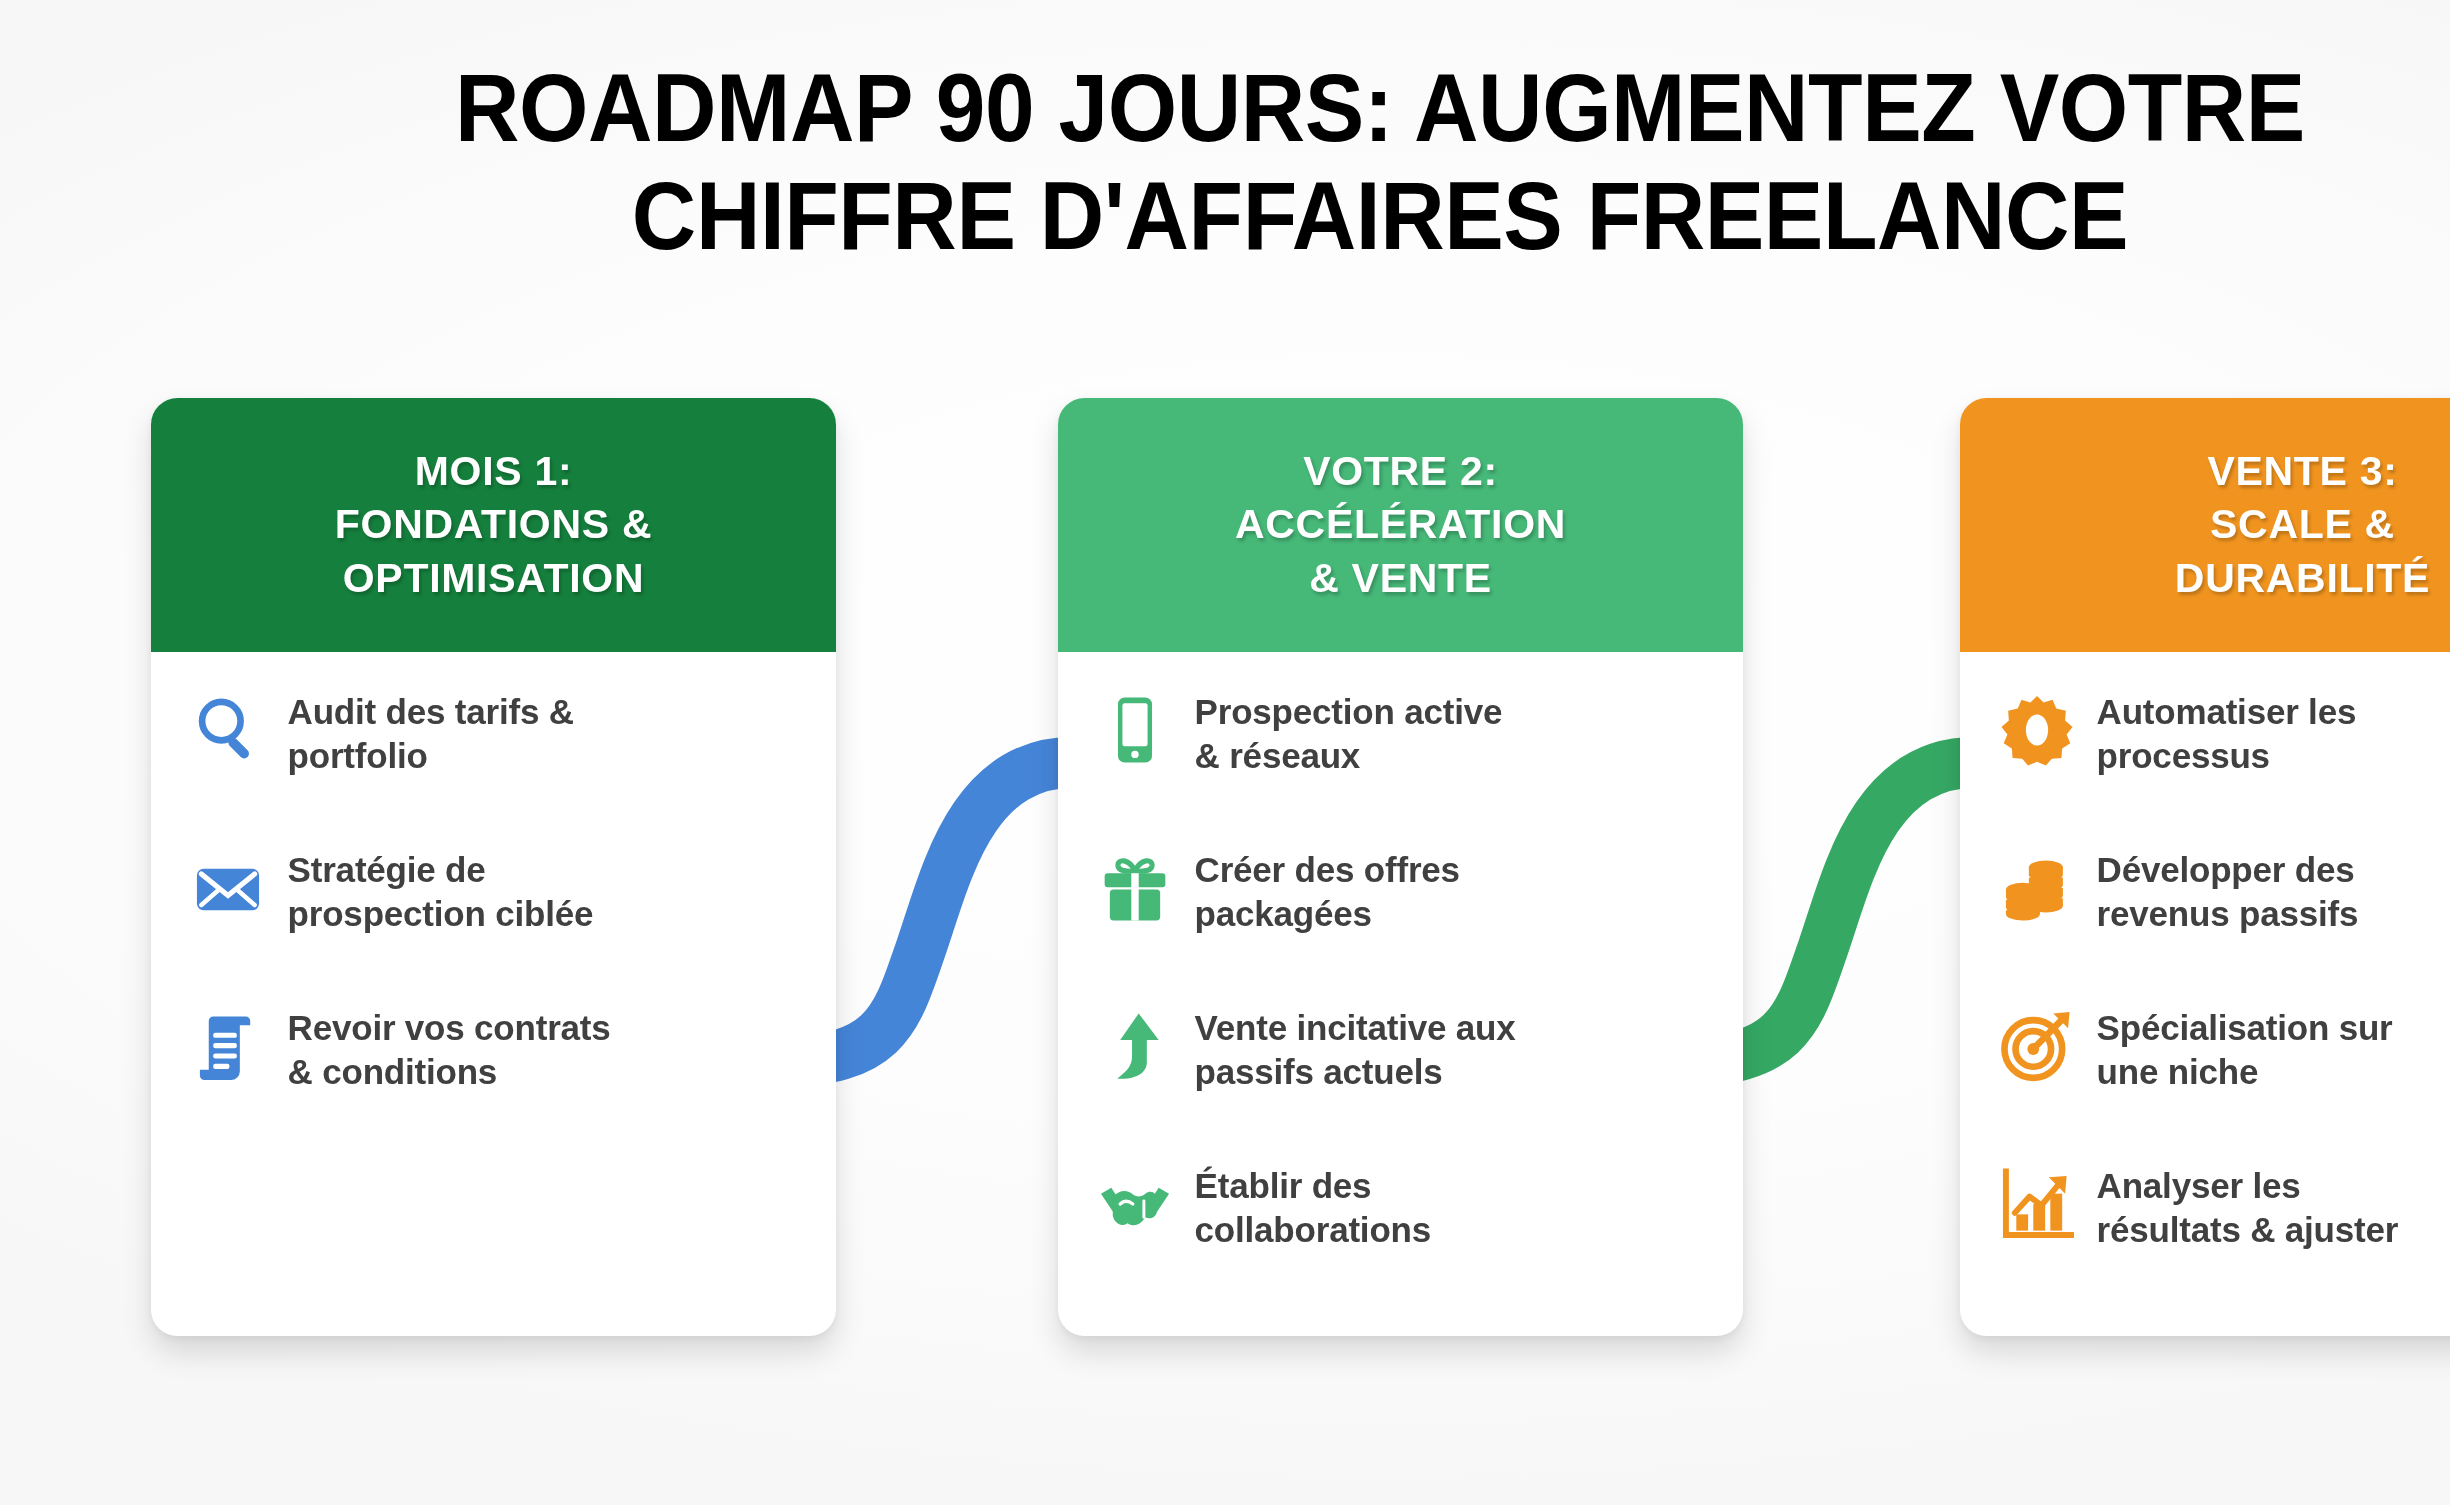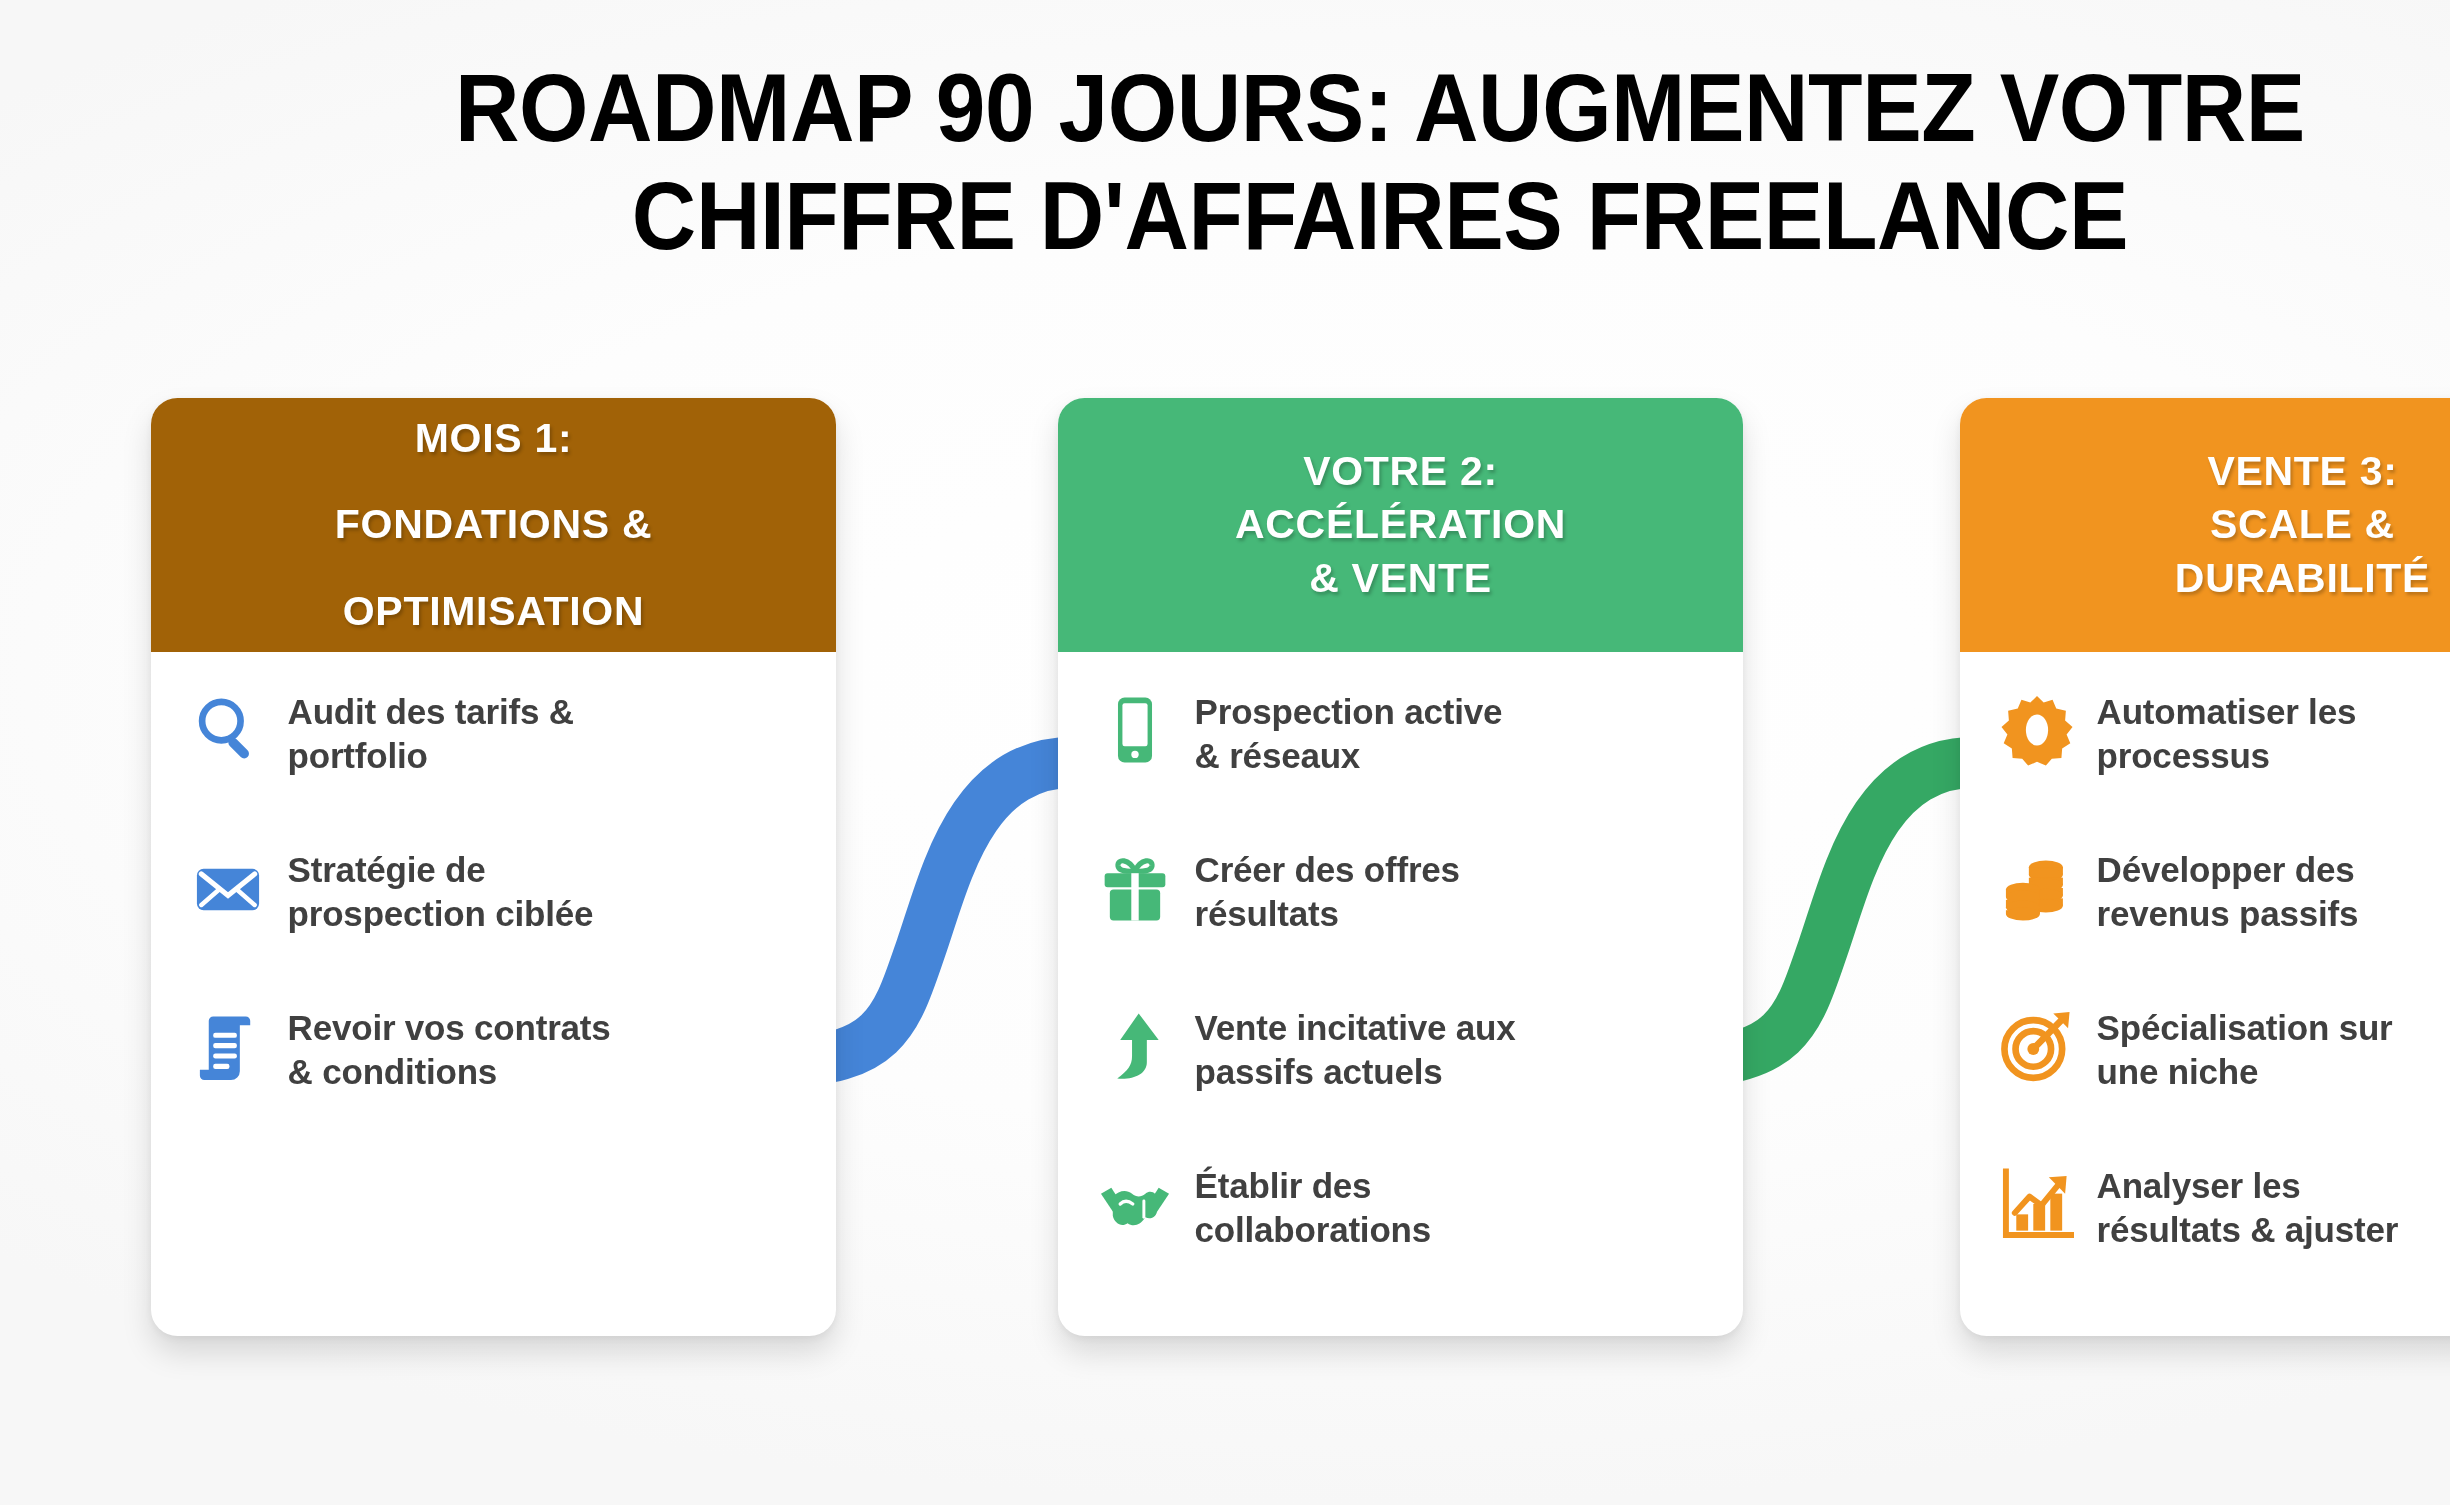--- a/index.html
+++ b/index.html
@@ -81,21 +81,21 @@
     display: block;
     font-weight: 700;
     font-size: 41px;
     line-height: 1.30;
     letter-spacing: 0.7px;
     color: #ffffff;
     text-shadow: 2px 2.5px 3.4px rgba(0,0,0,0.22);
     white-space: nowrap;
   }
 
-  .c1 .card-header { background: #a16207; gap: 33px; }
+  .c1 .card-header { background: #15803d; }
   .c2 .card-header { background: #46b878; }
   .c3 .card-header { background: #f1941f; }
 
   .card-body {
     padding: 25.5px 38px 14.7px 38px;
     display: flex;
     flex-direction: column;
     gap: 0px;
   }
 
@@ -238,21 +238,21 @@
             <svg viewBox="0 0 100 100" aria-hidden="true">
               <path d="M50 27 C42 10 26 10 27 20 C28 27 40 28 50 27 Z" fill="none" stroke="#46b878" stroke-width="7"></path>
               <path d="M50 27 C58 10 74 10 73 20 C72 27 60 28 50 27 Z" fill="none" stroke="#46b878" stroke-width="7"></path>
               <rect x="9" y="30" width="82" height="19" rx="4" fill="#46b878"></rect>
               <rect x="16" y="52" width="68" height="42" rx="5" fill="#46b878"></rect>
               <rect x="45" y="30" width="10" height="64" fill="#ffffff"></rect>
             </svg>
           </span>
           <span class="item-text">
             <span>Créer des offres</span><br>
-            <span>résultats</span>
+            <span>packagées</span>
           </span>
         </div>
 
         <div class="item">
           <span class="item-icon">
             <svg viewBox="0 0 100 100" aria-hidden="true">
               <path d="M55 6 L82 42 L66 42 L66 72 C66 88 48 96 26 94 C40 84 46 76 46 64 L46 42 L30 42 Z" fill="#46b878"></path>
             </svg>
           </span>
           <span class="item-text">

